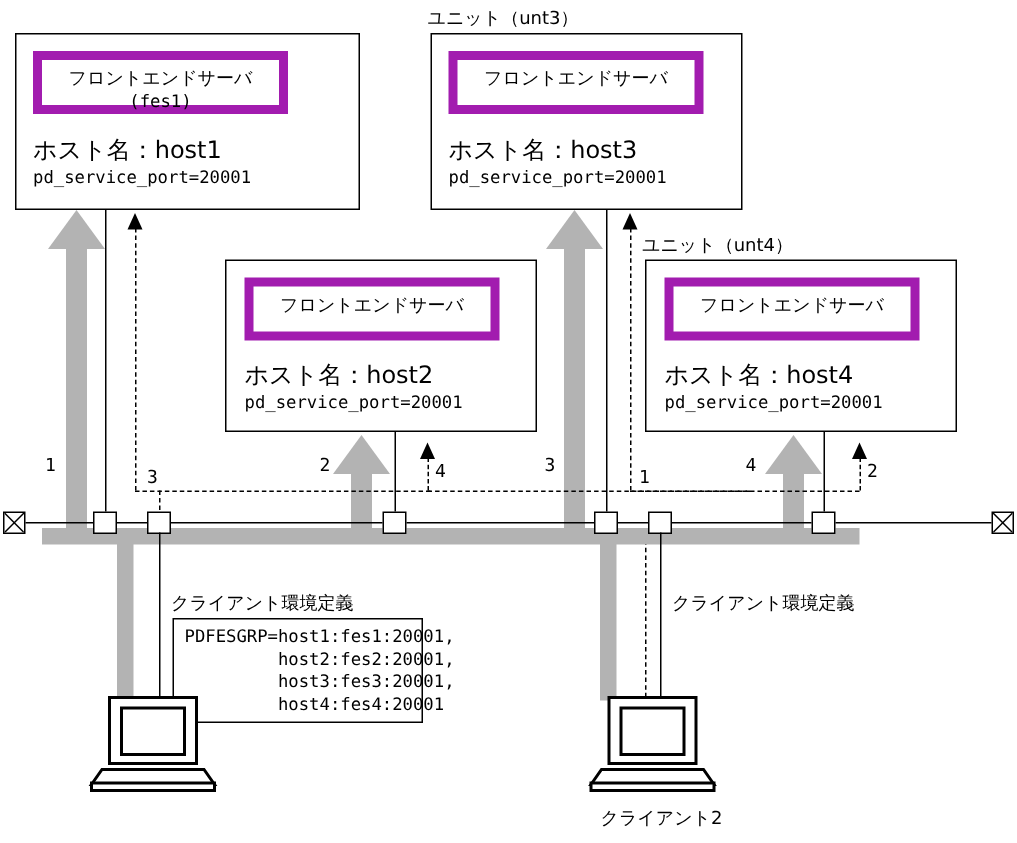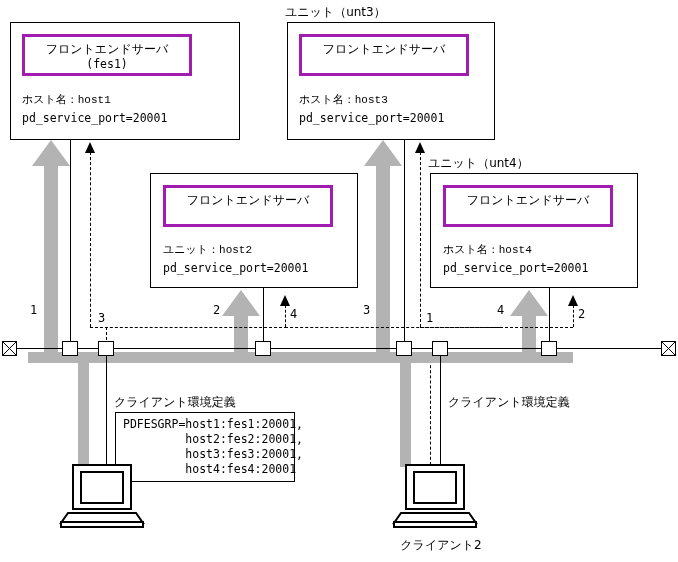--- a/index.html
+++ b/index.html
@@ -25,39 +25,38 @@
     letter-spacing: 0px;
   }
   .unit-box {
     position: absolute;
     border: 1px solid #000;
     background: transparent;
     box-sizing: border-box;
   }
   .fes-box {
     position: absolute;
-    border: 3px solid #a21caf;
+    border: 6px solid #a21caf;
     box-sizing: border-box;
     text-align: center;
     font-size: 12px;
     line-height: 15px;
     padding-top: 5px;
     color: #000;
   }
   .fes-line2 {
     font-family: "DejaVu Sans Mono", monospace;
     font-size: 11.5px;
   }
   .host-text {
     position: absolute;
-    font-size: 11px;
+    font-size: 16px;
     line-height: 16px;
     color: #000;
     white-space: nowrap;
-    font-family: Liberation Mono, monospace;
   }
   .mono {
     font-family: "DejaVu Sans Mono", monospace;
     font-size: 11.5px;
   }
   
   .bus-gray {
     position: absolute;
     background: #b3b3b3;
   }
@@ -186,21 +185,21 @@
   <div class="fes-box" style="left:299px; top:34px; width:170px; height:42px;">
     <div>フロントエンドサーバ</div>
   </div>
   <div class="host-text" style="left:299px; top:92px;">ホスト名：host3</div>
   <div class="host-text mono" style="left:299px; top:110px;">pd_service_port=20001</div>
 
   <div class="unit-box" style="left:150px; top:173px; width:208px; height:115px;"></div>
   <div class="fes-box" style="left:163px; top:185px; width:170px; height:42px;">
     <div>フロントエンドサーバ</div>
   </div>
-  <div class="host-text" style="left:163px; top:242px;">ユニット：host2</div>
+  <div class="host-text" style="left:163px; top:242px;">ホスト名：host2</div>
   <div class="host-text mono" style="left:163px; top:260px;">pd_service_port=20001</div>
 
   <div class="unit-label" style="left:428px; top:155px;">ユニット（unt4）</div>
   <div class="unit-box" style="left:430px; top:173px; width:208px; height:115px;"></div>
   <div class="fes-box" style="left:443px; top:185px; width:170px; height:42px;">
     <div>フロントエンドサーバ</div>
   </div>
   <div class="host-text" style="left:443px; top:242px;">ホスト名：host4</div>
   <div class="host-text mono" style="left:443px; top:260px;">pd_service_port=20001</div>
 
@@ -283,21 +282,21 @@
   <div class="vline" style="left:263px; top:288px; height:53px;"></div>
   <div class="vline" style="left:404px; top:140px; height:201px;"></div>
   <div class="vline" style="left:549px; top:288px; height:53px;"></div>
 
   <div class="vline" style="left:106px; top:355px; height:115px;"></div>
   <div class="vline" style="left:440px; top:355px; height:115px;"></div>
   <div class="hline" style="left:106px; top:469px; width:20px;"></div>
   <div class="hline" style="left:440px; top:469px; width:20px;"></div>
 
   <div class="cenv-label" style="left:114px; top:394px;">クライアント環境定義</div>
-  <div class="cenv-box" style="left:115px; top:412px; width:180px; height:70px;">PDFESGRP=host1:fes1:20001,
+  <div class="cenv-box" style="left:115px; top:412px; width:167px; height:70px;">PDFESGRP=host1:fes1:20001,
          host2:fes2:20001,
          host3:fes3:20001,
          host4:fes4:20001</div>
 
   <div class="cenv-label" style="left:448px; top:394px;">クライアント環境定義</div>
 
   <div class="client" style="left:55px; top:463px;">
     <svg width="105" height="65" viewBox="0 0 105 65">
 
       <rect x="18" y="2" width="58" height="44" fill="#ffffff" stroke="#000" stroke-width="2"></rect>

